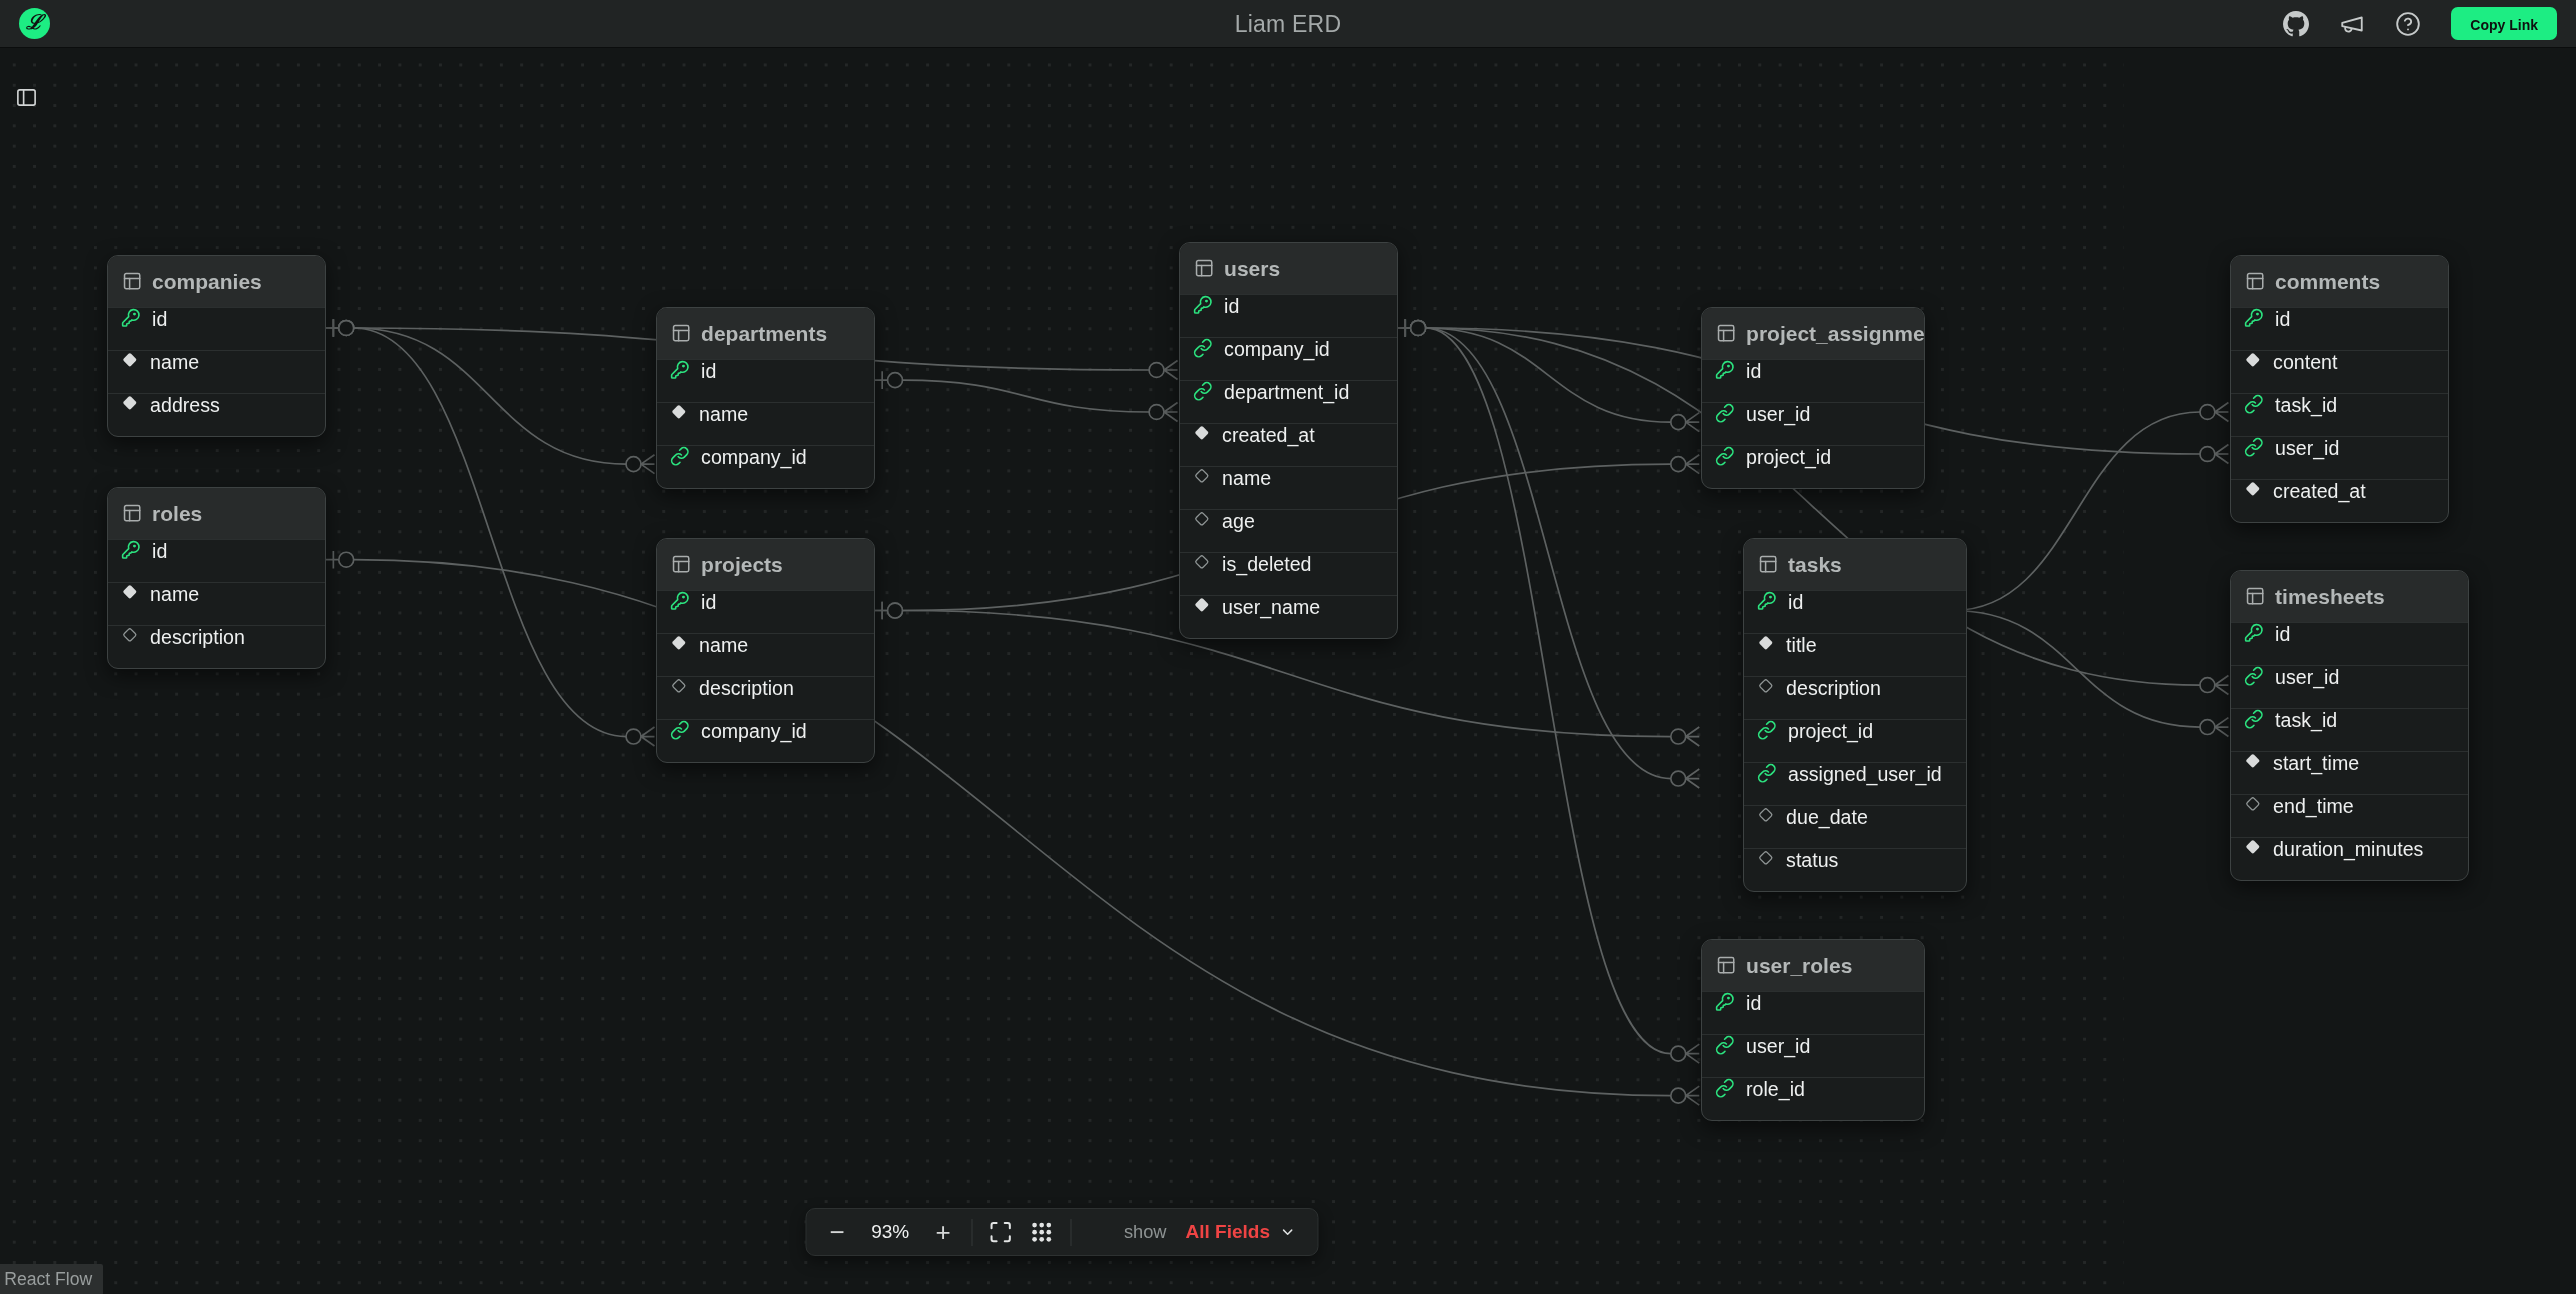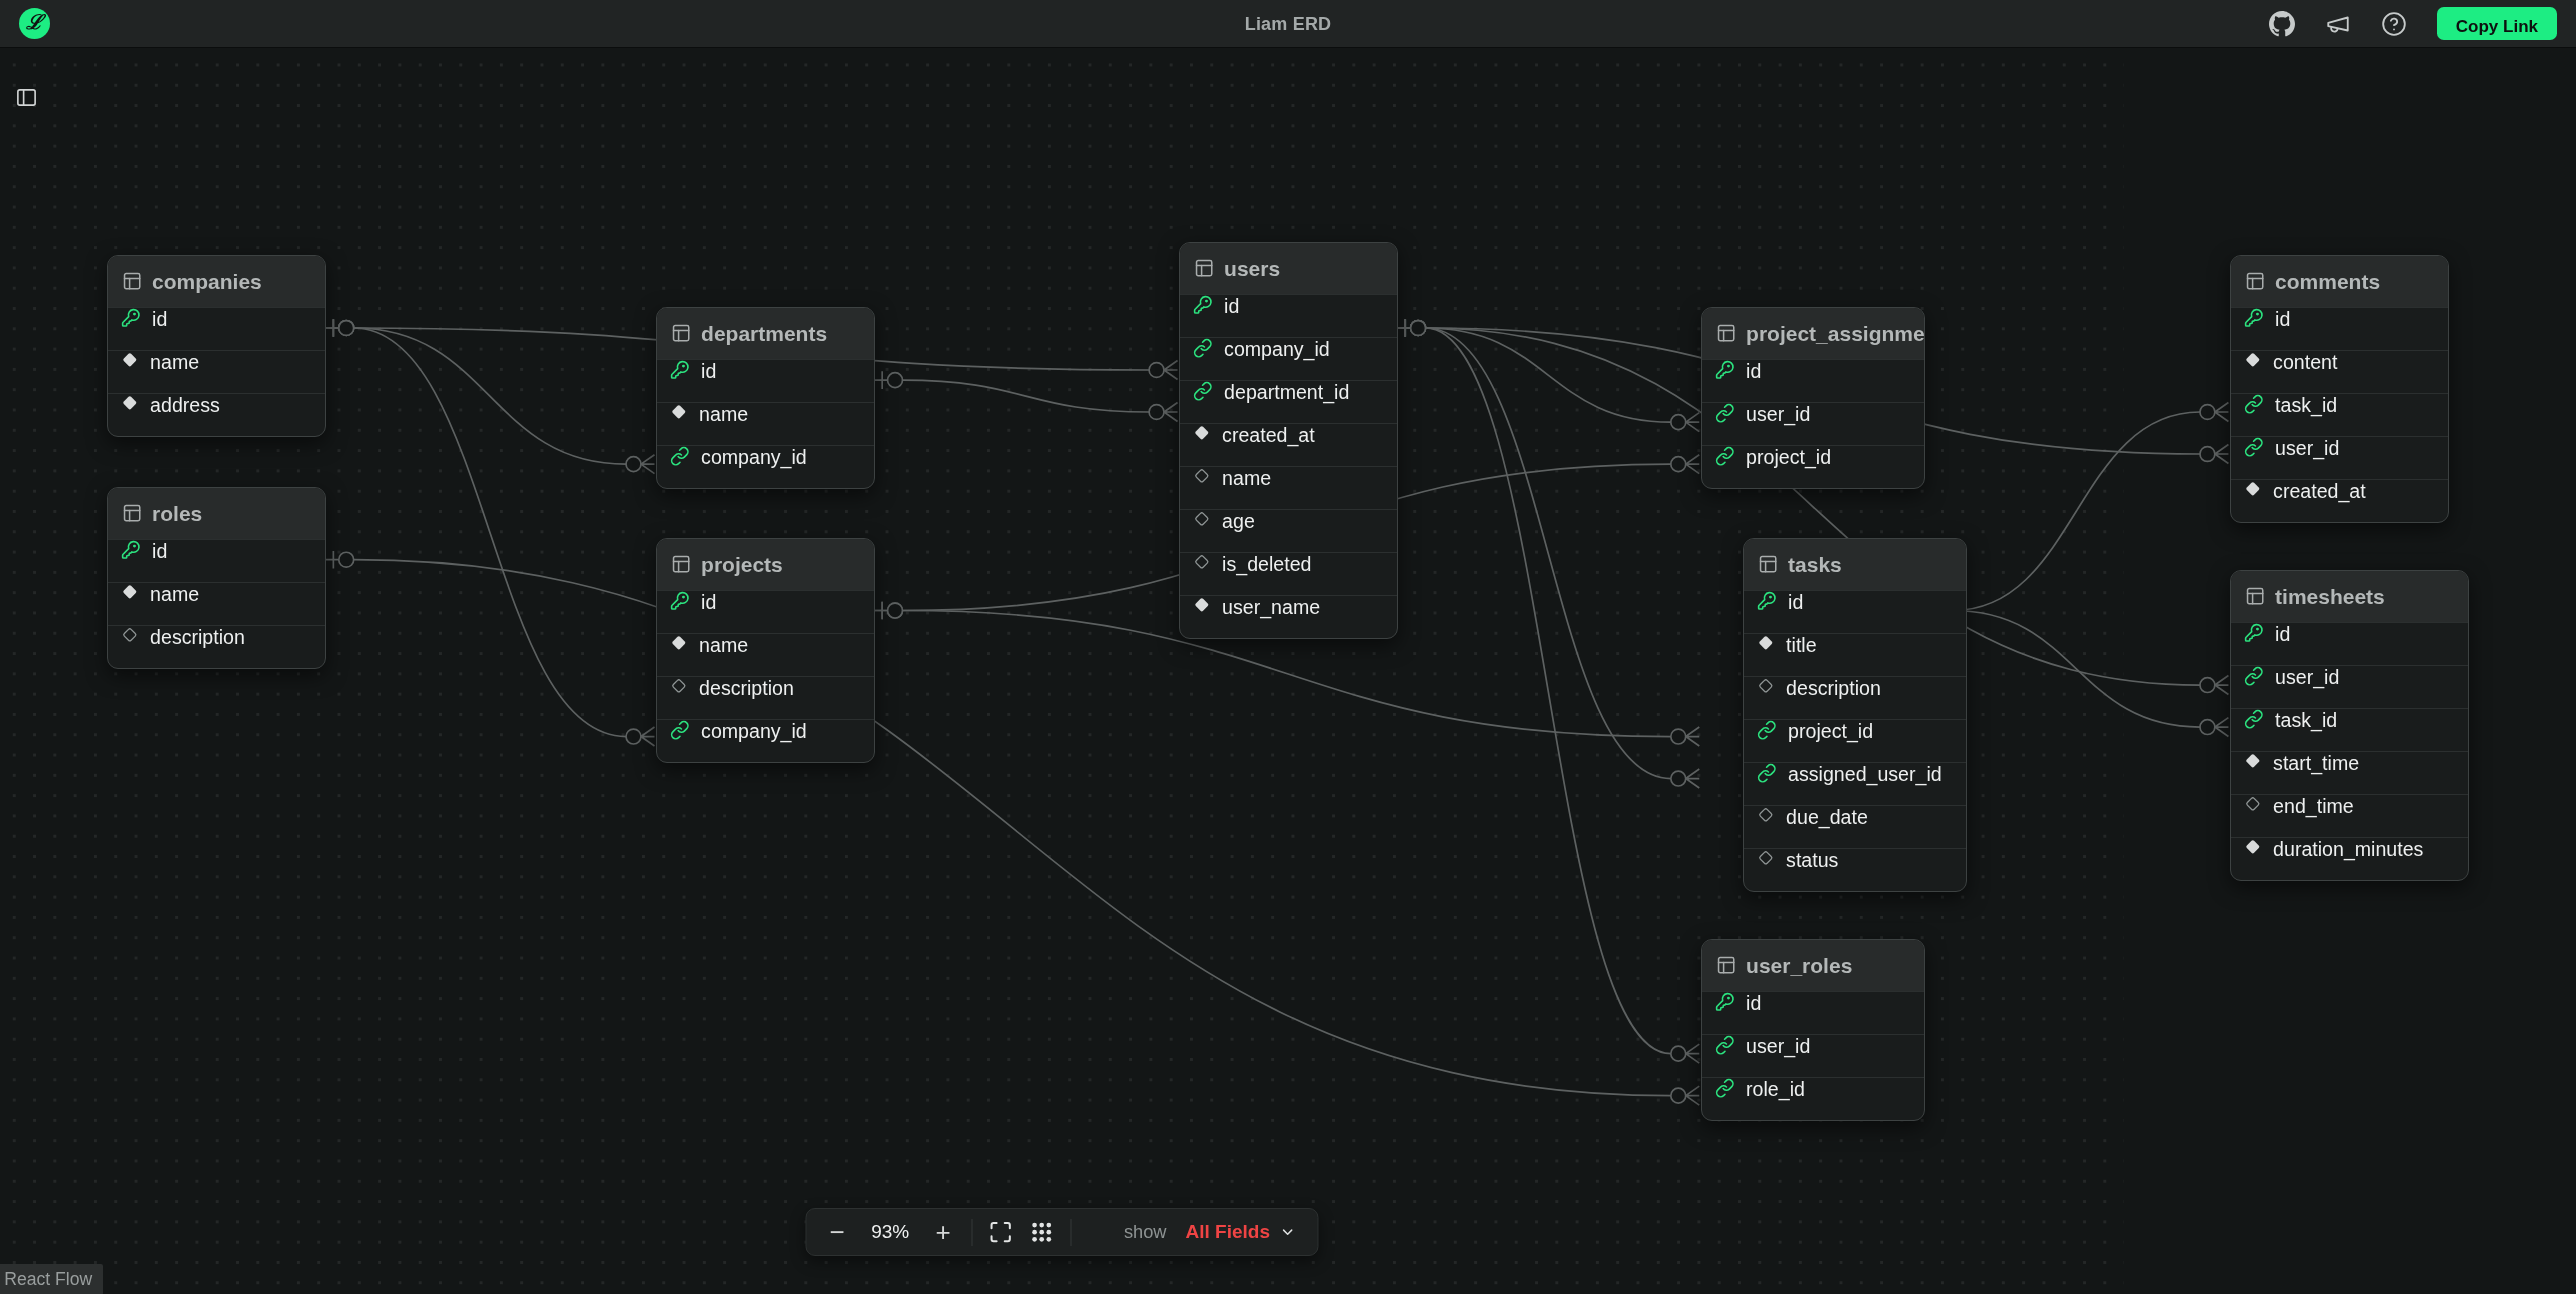--- a/index.html
+++ b/index.html
@@ -18,27 +18,27 @@
   .logo{
     width:31px;height:31px;border-radius:50%;background:#1ded83;
     display:flex;align-items:center;justify-content:center;flex:0 0 auto;
   }
   .logo span{
     font-family:"DejaVu Serif",serif;font-style:italic;font-weight:700;
     font-size:20.3px;color:#101211;line-height:1;transform:translateY(-0.7px);
   }
   .app-title{
     position:absolute;left:50%;top:50%;transform:translate(-50%,-50%);
-    color:#a4a9a9;font-size:18px;font-weight:700;letter-spacing:0.2px;
+    color:#a4a9a9;font-size:23px;font-weight:400;letter-spacing:0.2px;
   }
   .topbar-right{margin-left:auto;display:flex;align-items:center;gap:30px;}
   .tb-icon{background:none;border:none;padding:0;cursor:pointer;display:flex;align-items:center;}
   .copy-btn{
     background:#1ded83;color:#0e100f;border:none;border-radius:6.8px;
-    height:33px;padding:10px 19px;font-size:17px;font-weight:700;cursor:pointer;
+    height:33px;padding:10px 19px;font-size:14px;font-weight:700;cursor:pointer;
     font-family:"Liberation Sans",sans-serif;
   }
   
   .canvas{
     position:relative;width:2124px;height:1247px;
     background-image:radial-gradient(circle,#242727 1.6px,transparent 1.7px);
     background-size:20.3px 20.3px;background-position:4.1px 6.8px;
   }
   #edges{position:absolute;left:0;top:0;z-index:1;}
   #nodes{position:absolute;left:0;top:0;z-index:2;width:100%;height:100%;pointer-events:none;}

